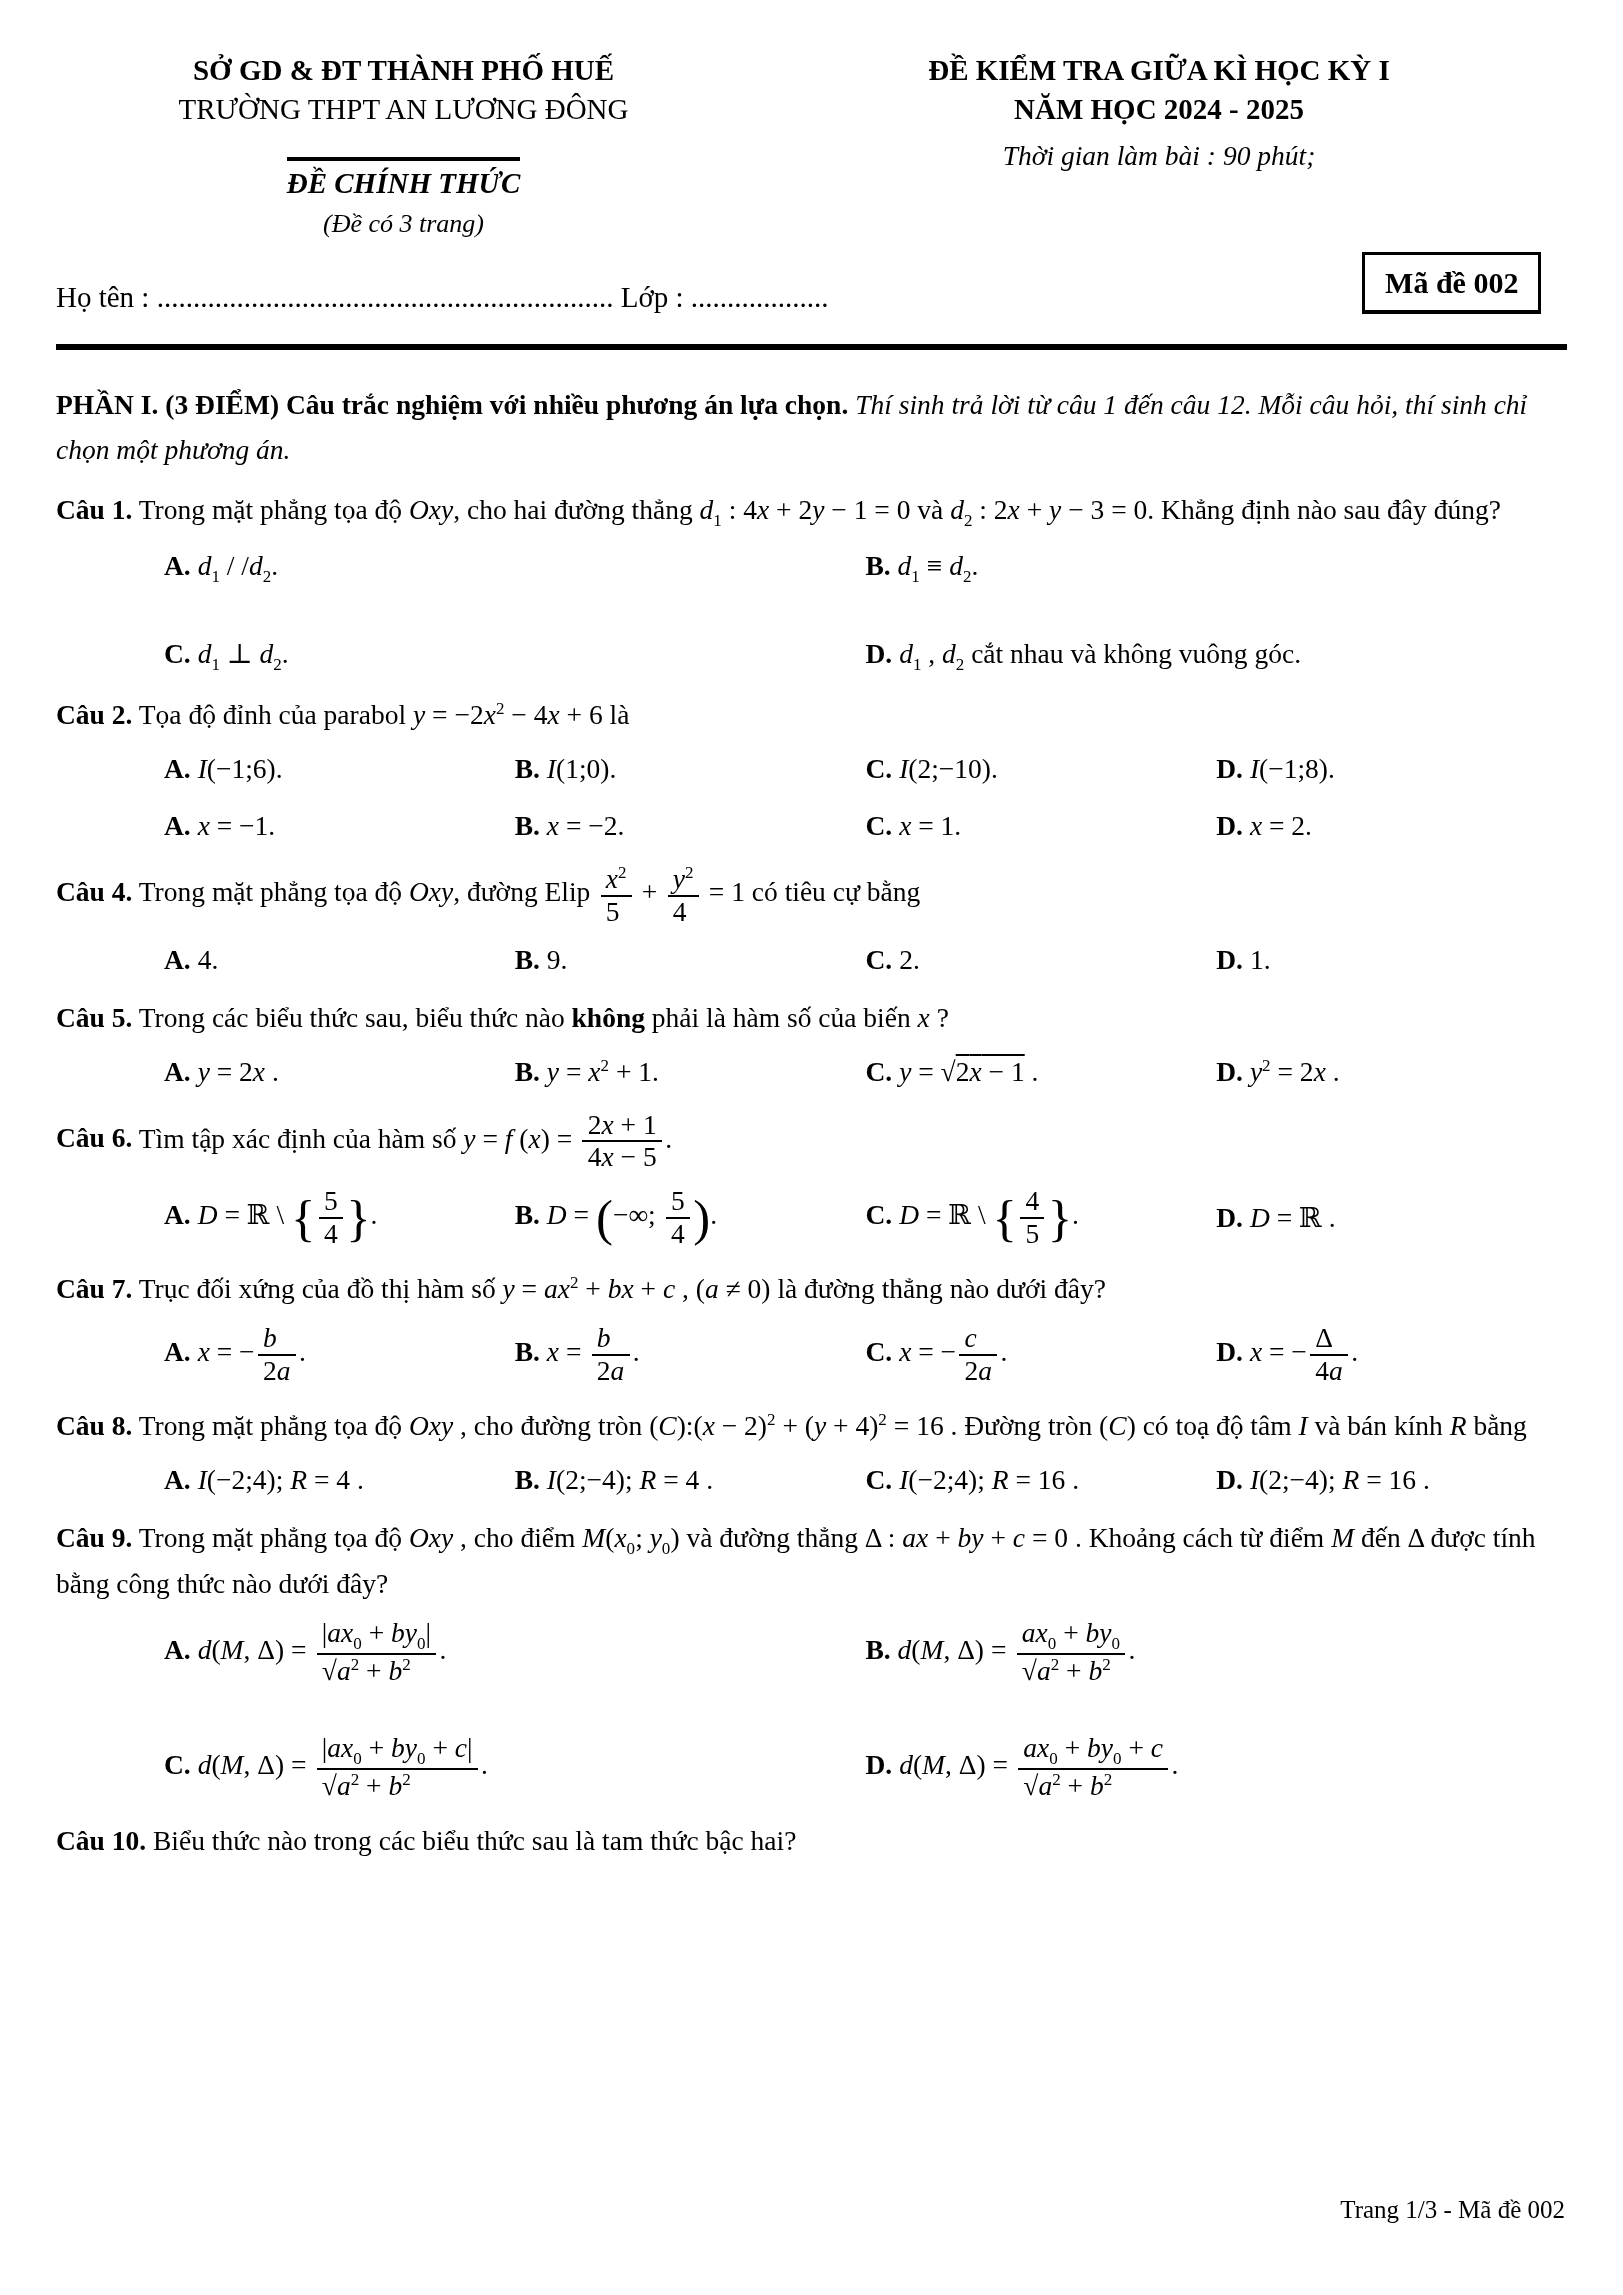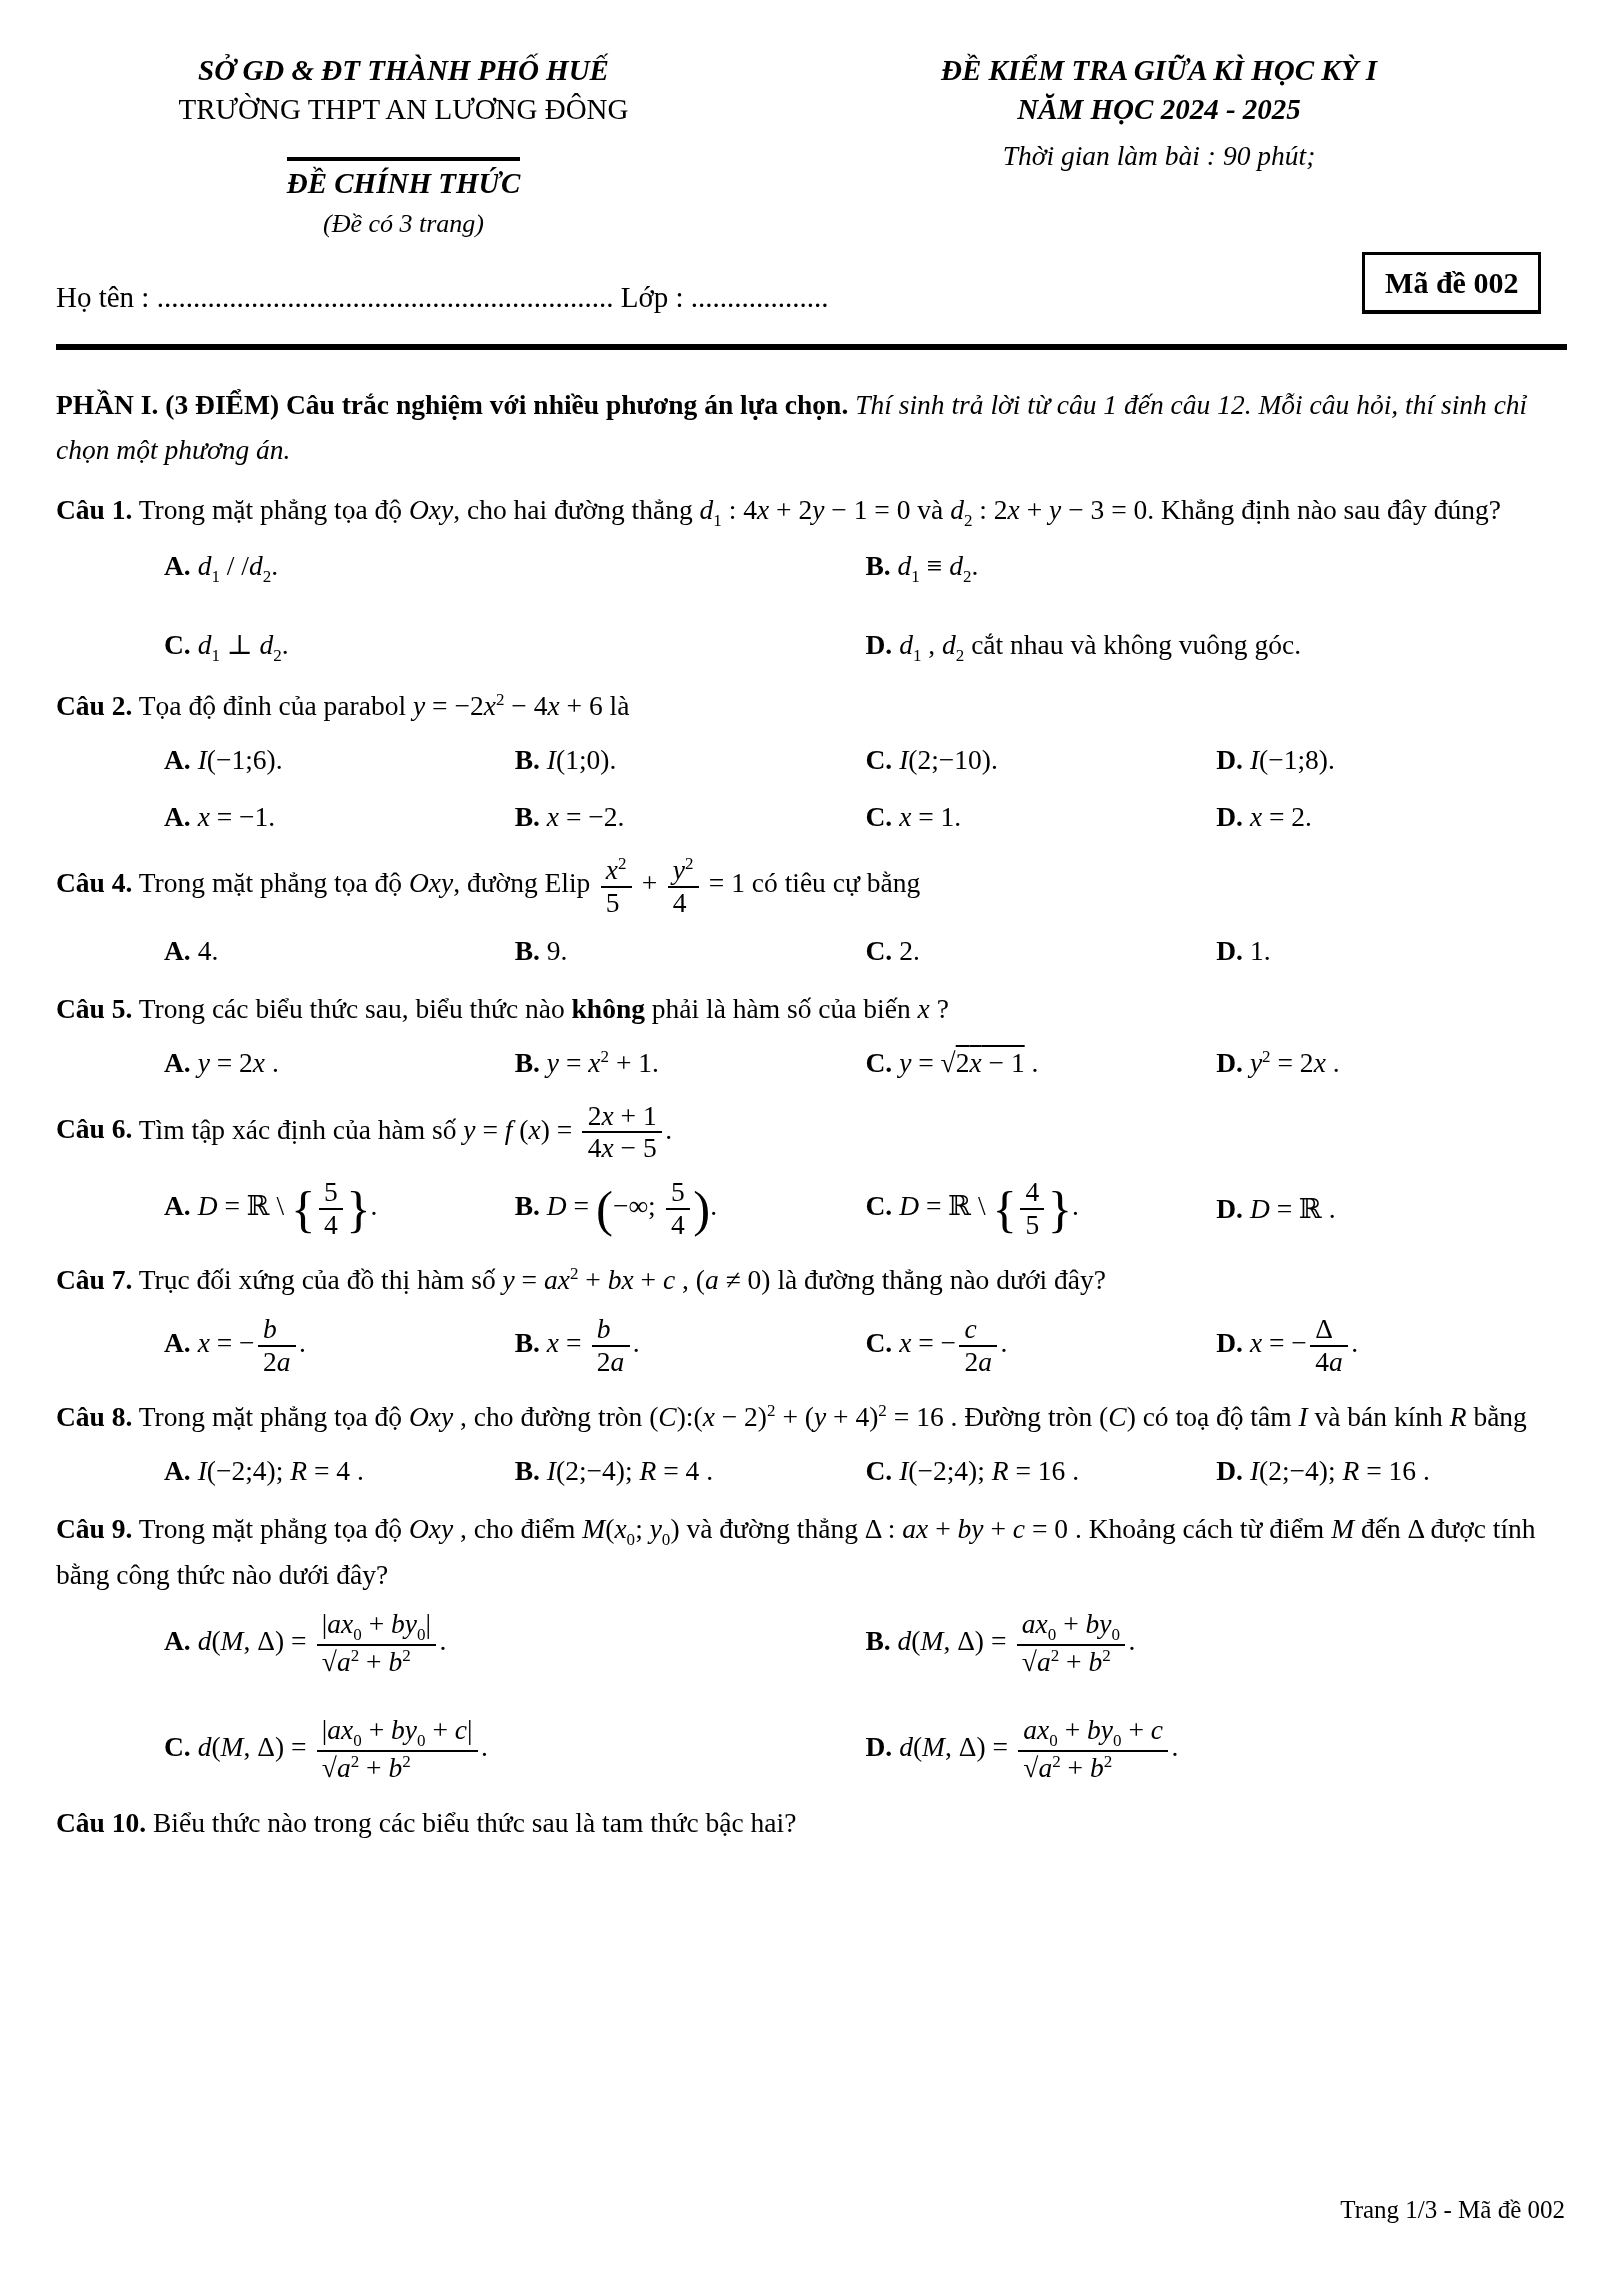--- a/index.html
+++ b/index.html
@@ -6,21 +6,21 @@
   body{
     width:1623px;height:2295px;position:relative;
     font-family:"Liberation Serif","DejaVu Serif",serif;
     font-size:27.5px;color:#000;
   }
   .page{box-sizing:border-box;width:100%;height:100%;padding:51px 56px 0 56px;position:relative;overflow:hidden;}
 
   
   .hdr{display:grid;grid-template-columns:46% 54%;}
   .hdr .col{text-align:center;}
-  .h-bold{font-weight:bold;font-size:29px;line-height:1.35;font-style:italic;}
+  .h-bold{font-weight:bold;font-size:29px;line-height:1.35;}
   .h-reg{font-size:29px;line-height:1.35;}
   .official{display:inline-block;margin-top:27.5px;border-top:4.6px solid #000;padding-top:6.5px;
             font-weight:bold;font-style:italic;font-size:29px;}
   .pages-note{font-style:italic;font-size:26px;margin-top:9.2px;}
   .duration{font-style:italic;font-size:27.5px;margin-top:10.5px;}
 
   
   .name-row{display:flex;justify-content:space-between;align-items:flex-end;margin-top:13px;}
   .name-line{font-size:29px;}
   .code-box{border:3.3px solid #000;border-bottom-width:4.6px;padding:10.5px 19.6px;font-weight:bold;font-size:30px;margin-right:26px;}
@@ -29,21 +29,21 @@
 
   
   .part-head{line-height:1.62;margin:0;}
   .part-head .ph-b{font-weight:bold;}
   .part-head .ph-i{font-style:italic;}
 
   
   .q{margin-top:15.7px;}
   .qtext{line-height:1.62;margin:0;}
   .qlabel{font-weight:bold;}
-  .opts{display:grid;list-style:none;margin:10.5px 0 3.9px 0;padding:0 0 0 108px;row-gap:35px;align-items:center;}
+  .opts{display:grid;list-style:none;margin:10.5px 0 3.9px 0;padding:0 0 0 108px;row-gap:44px;align-items:center;}
   .cols4{grid-template-columns:repeat(4,1fr);}
   .cols2{grid-template-columns:repeat(2,1fr);}
   .opt{line-height:1.5;}
   .opt b{font-weight:bold;}
 
   
   sup{font-size:62%;}
   sub{font-size:62%;}
   .fr{display:inline-block;vertical-align:middle;text-align:left;line-height:1.12;margin:1.3px 3.3px;}
   .fr > .t{display:block;padding:0 5.2px;}

